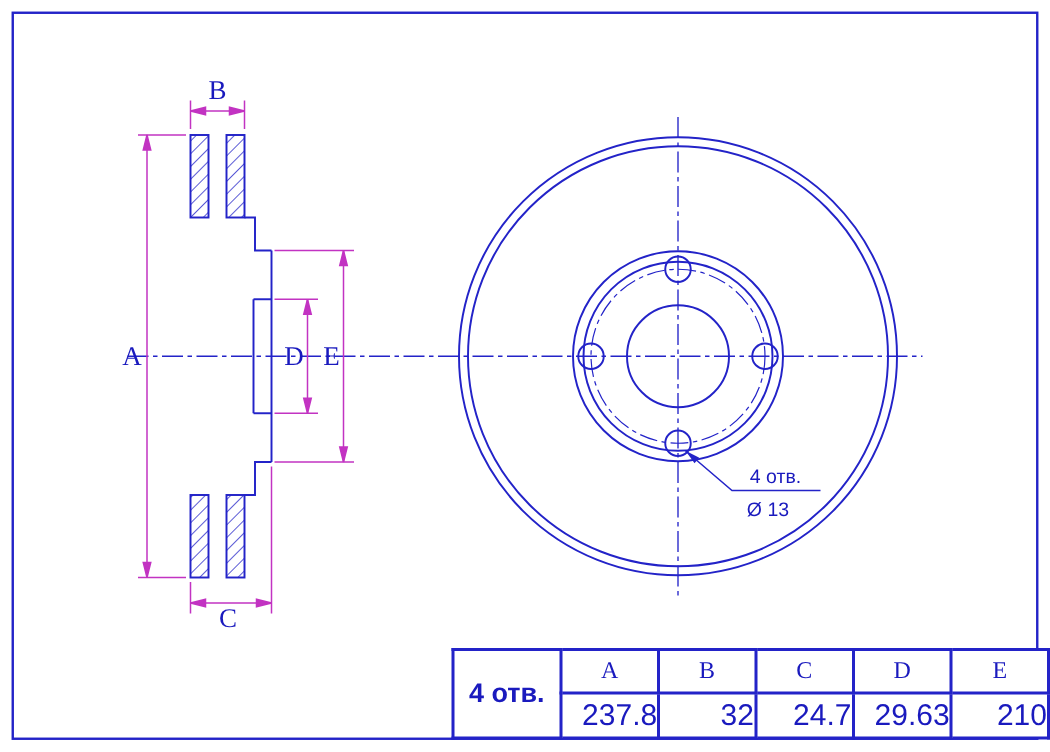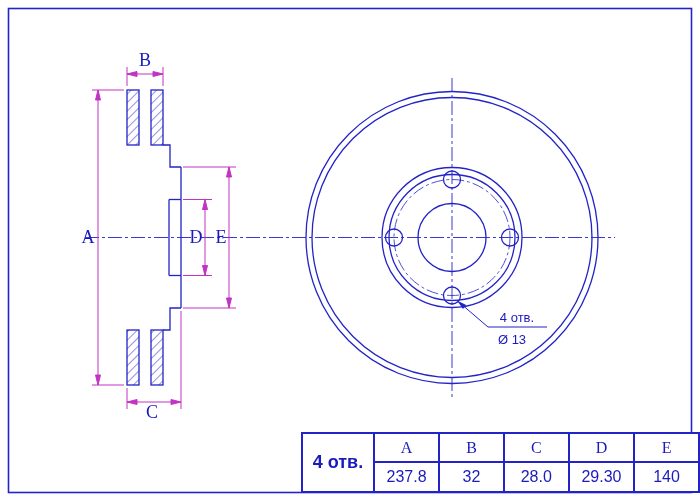--- a/index.html
+++ b/index.html
@@ -9,22 +9,22 @@
   .dim-label{font-family:"Liberation Serif",serif;font-size:18px;fill:#1a1abe;}
   .note-text{font-family:"Liberation Sans",sans-serif;font-size:13px;fill:#1a1abe;}
   #dim-table{position:absolute;left:301px;top:432px;border-collapse:collapse;
              table-layout:fixed;color:#1a1abe;}
   #dim-table td{border:2px solid #2323c8;text-align:center;vertical-align:middle;
                 background:#ffffff;padding:0;}
   #dim-table .rowlabel{width:71px;font-weight:bold;font-size:18px;
                        font-family:"Liberation Sans",sans-serif;}
   #dim-table .colhead{width:64px;height:27px;font-size:16px;
                       font-family:"Liberation Serif",serif;}
-  #dim-table .colval{width:64px;height:28px;font-size:16px;
-                     font-family:"Liberation Sans",sans-serif;}
+  #dim-table .colval{width:64px;height:28px;font-size:20px;
+                     font-family:"Liberation Sans",sans-serif;text-align:right;}
 </style>
 </head>
 <body>
 
 <div id="stage">
 
 <svg width="700" height="501" viewBox="0 0 700 501">
   <defs>
     <pattern id="hatch" width="6" height="6" patternUnits="userSpaceOnUse" patternTransform="rotate(45)">
       <line x1="0" y1="0" x2="0" y2="6" stroke="#2323c8" stroke-width="1"></line>
@@ -137,20 +137,20 @@
     <td class="rowlabel" rowspan="2">4 отв.</td>
     <td class="colhead">A</td>
     <td class="colhead">B</td>
     <td class="colhead">C</td>
     <td class="colhead">D</td>
     <td class="colhead">E</td>
   </tr>
   <tr>
     <td class="colval">237.8</td>
     <td class="colval">32</td>
-    <td class="colval">28.0</td>
-    <td class="colval">29.30</td>
-    <td class="colval">140</td>
+    <td class="colval">24.7</td>
+    <td class="colval">29.63</td>
+    <td class="colval">210</td>
   </tr>
 </tbody>
     </table>
 
 </div>
 
 </body></html>

